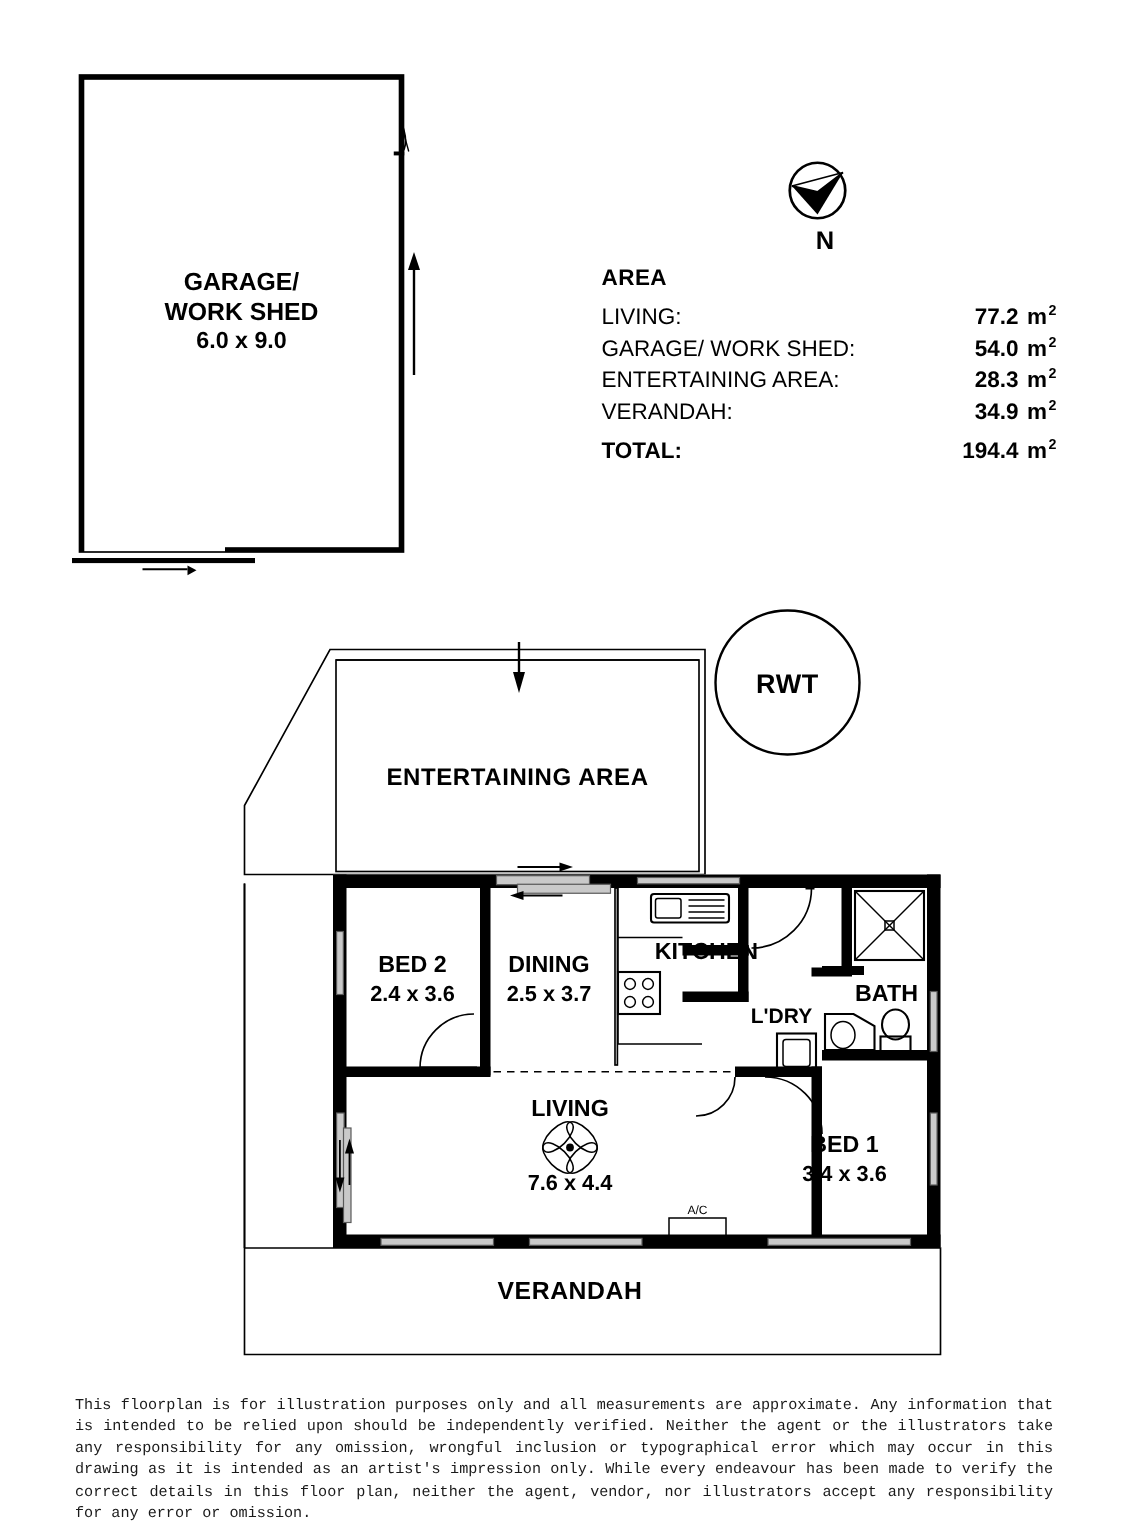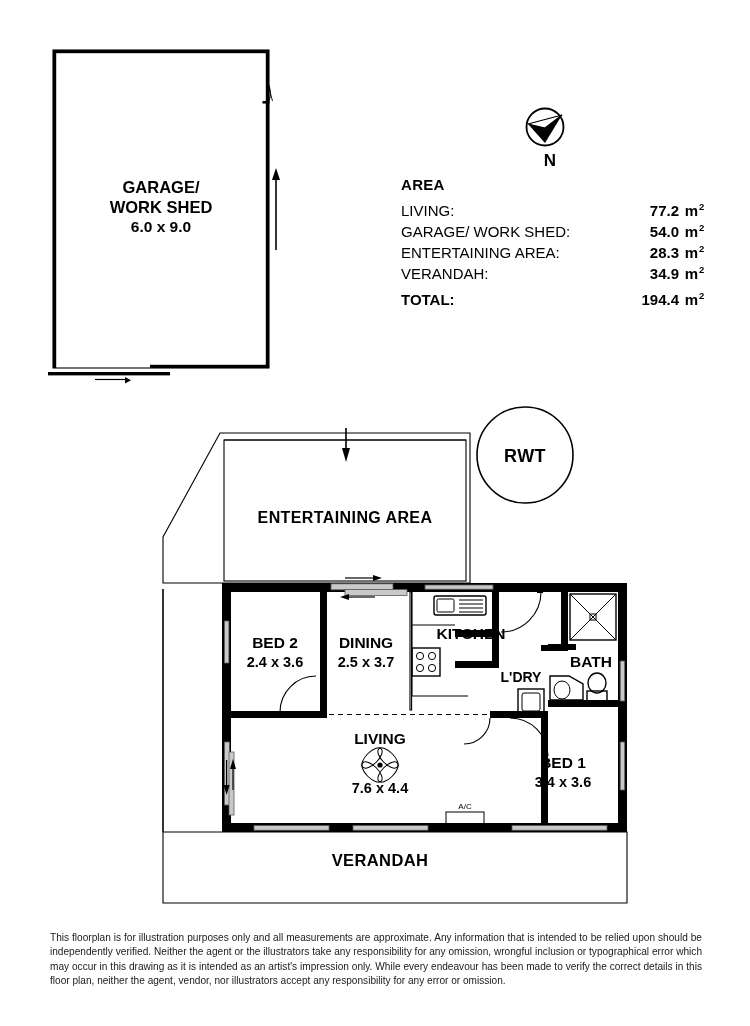--- a/index.html
+++ b/index.html
@@ -141,21 +141,21 @@
   }
   #disclaimer {
     position: absolute;
     left: 50px;
     top: 931px;
     width: 652px;
     font-size: 10.1px;
     line-height: 14.4px;
     text-align: justify;
     color: #1a1a1a;
-    font-family: Liberation Sans, sans-serif;
+    font-family: Liberation Mono, monospace;
   }
 </style>
 </head>
 <body>
 
 <div id="plan-root">
 <svg class="plan" viewBox="0 0 750 1026" xmlns="http://www.w3.org/2000/svg">
 
   <g>
 

